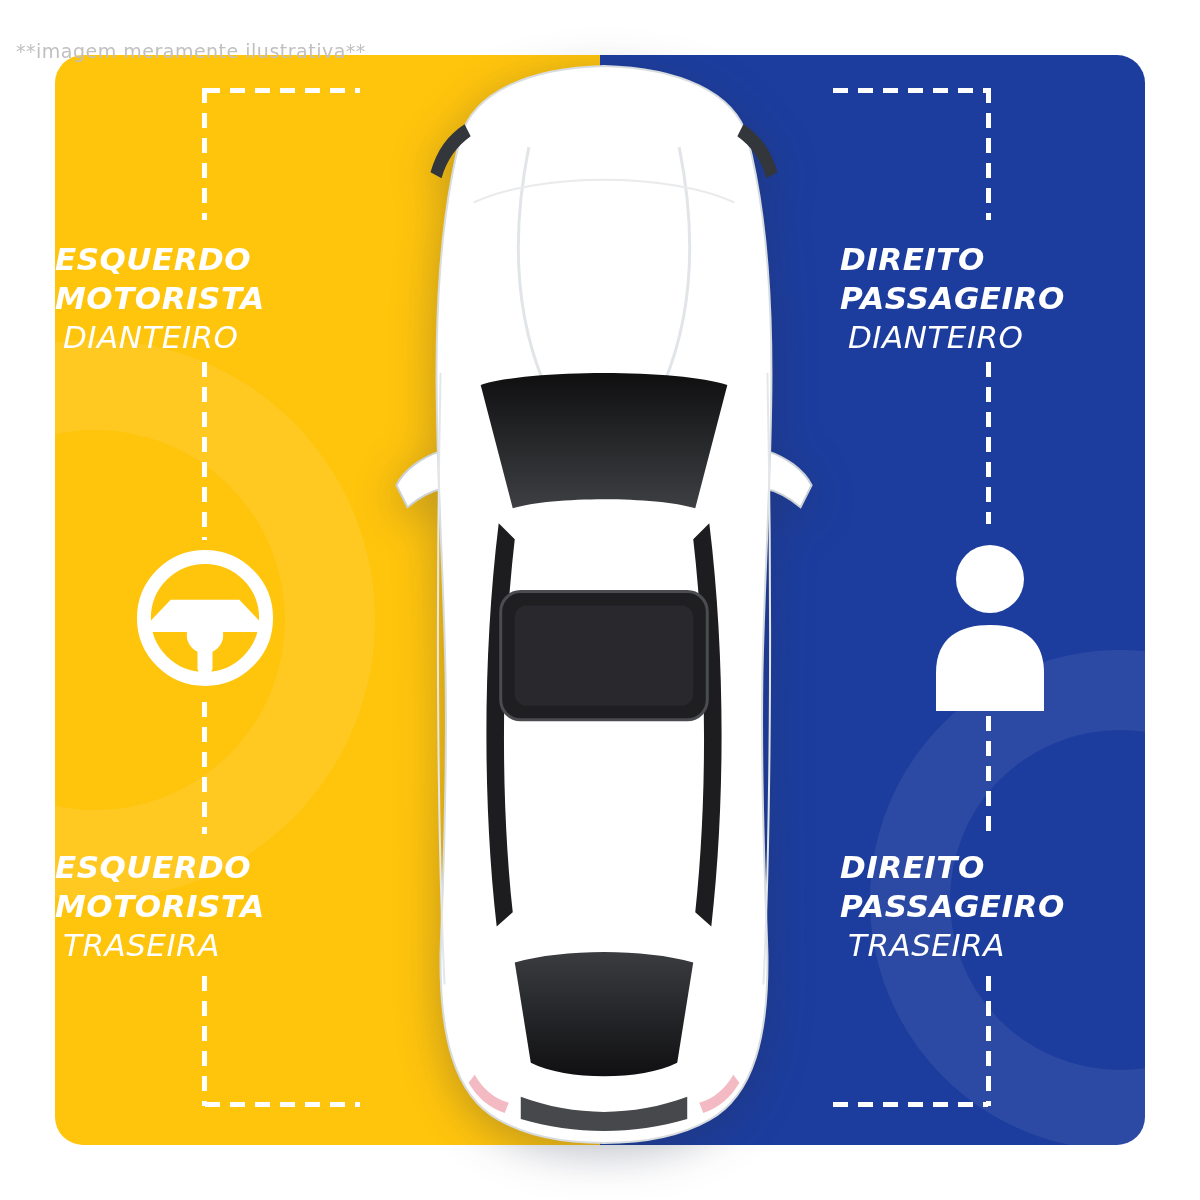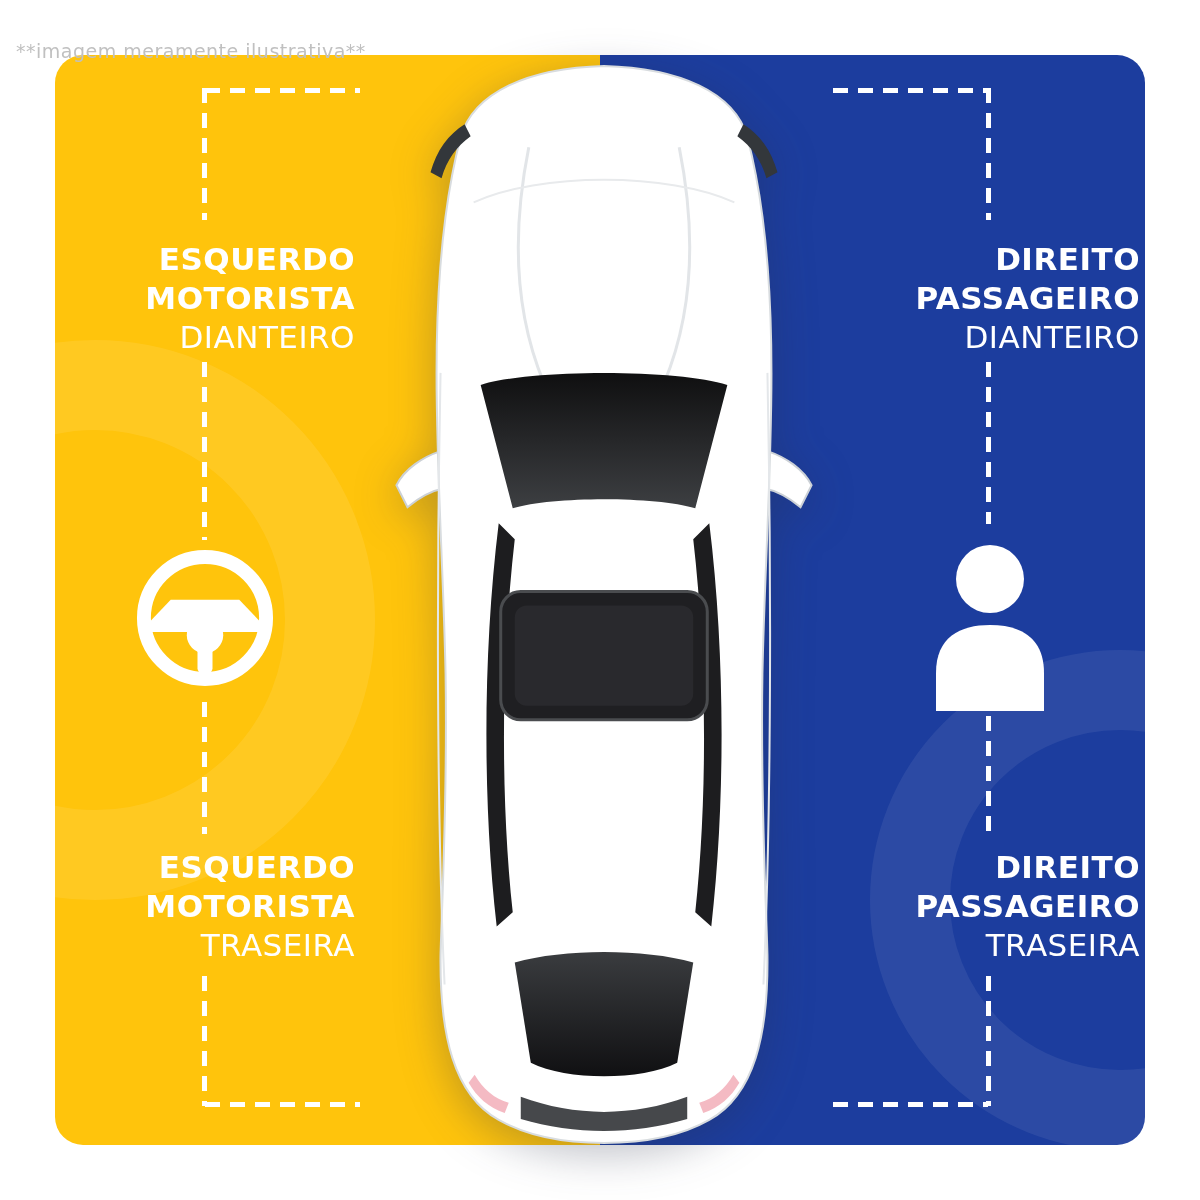--- a/index.html
+++ b/index.html
@@ -31,25 +31,26 @@
   .dash-v {
     position:absolute; width:5px; z-index:4;
     background-image:repeating-linear-gradient(180deg,#fff 0 15px,transparent 15px 25px);
   }
   .dash-h {
     position:absolute; height:5px; z-index:4;
     background-image:repeating-linear-gradient(90deg,#fff 0 15px,transparent 15px 25px);
   }
 
   .label {
-    position:absolute; width:300px; text-align:right; color:#fff;
+    position:absolute; width:300px; text-align:left; color:#fff;
     font-size:31px; line-height:39px; font-weight:bold; letter-spacing:.5px;
     z-index:6;
+    font-style:italic;
   }
-  .label .light { font-weight:normal; }
+  .label .light { font-weight:normal;margin-left:8px; }
 
   .pos-front-left  { left:55px;  top:240px; }
   .pos-front-right { left:840px; top:240px; }
   .pos-rear-left   { left:55px;  top:848px; }
   .pos-rear-right  { left:840px; top:848px; }
 
   .icon-wrap { position:absolute; z-index:6; }
   .icon-steering { left:130px; top:543px; }
   .icon-person   { left:910px; top:533px; }
 

